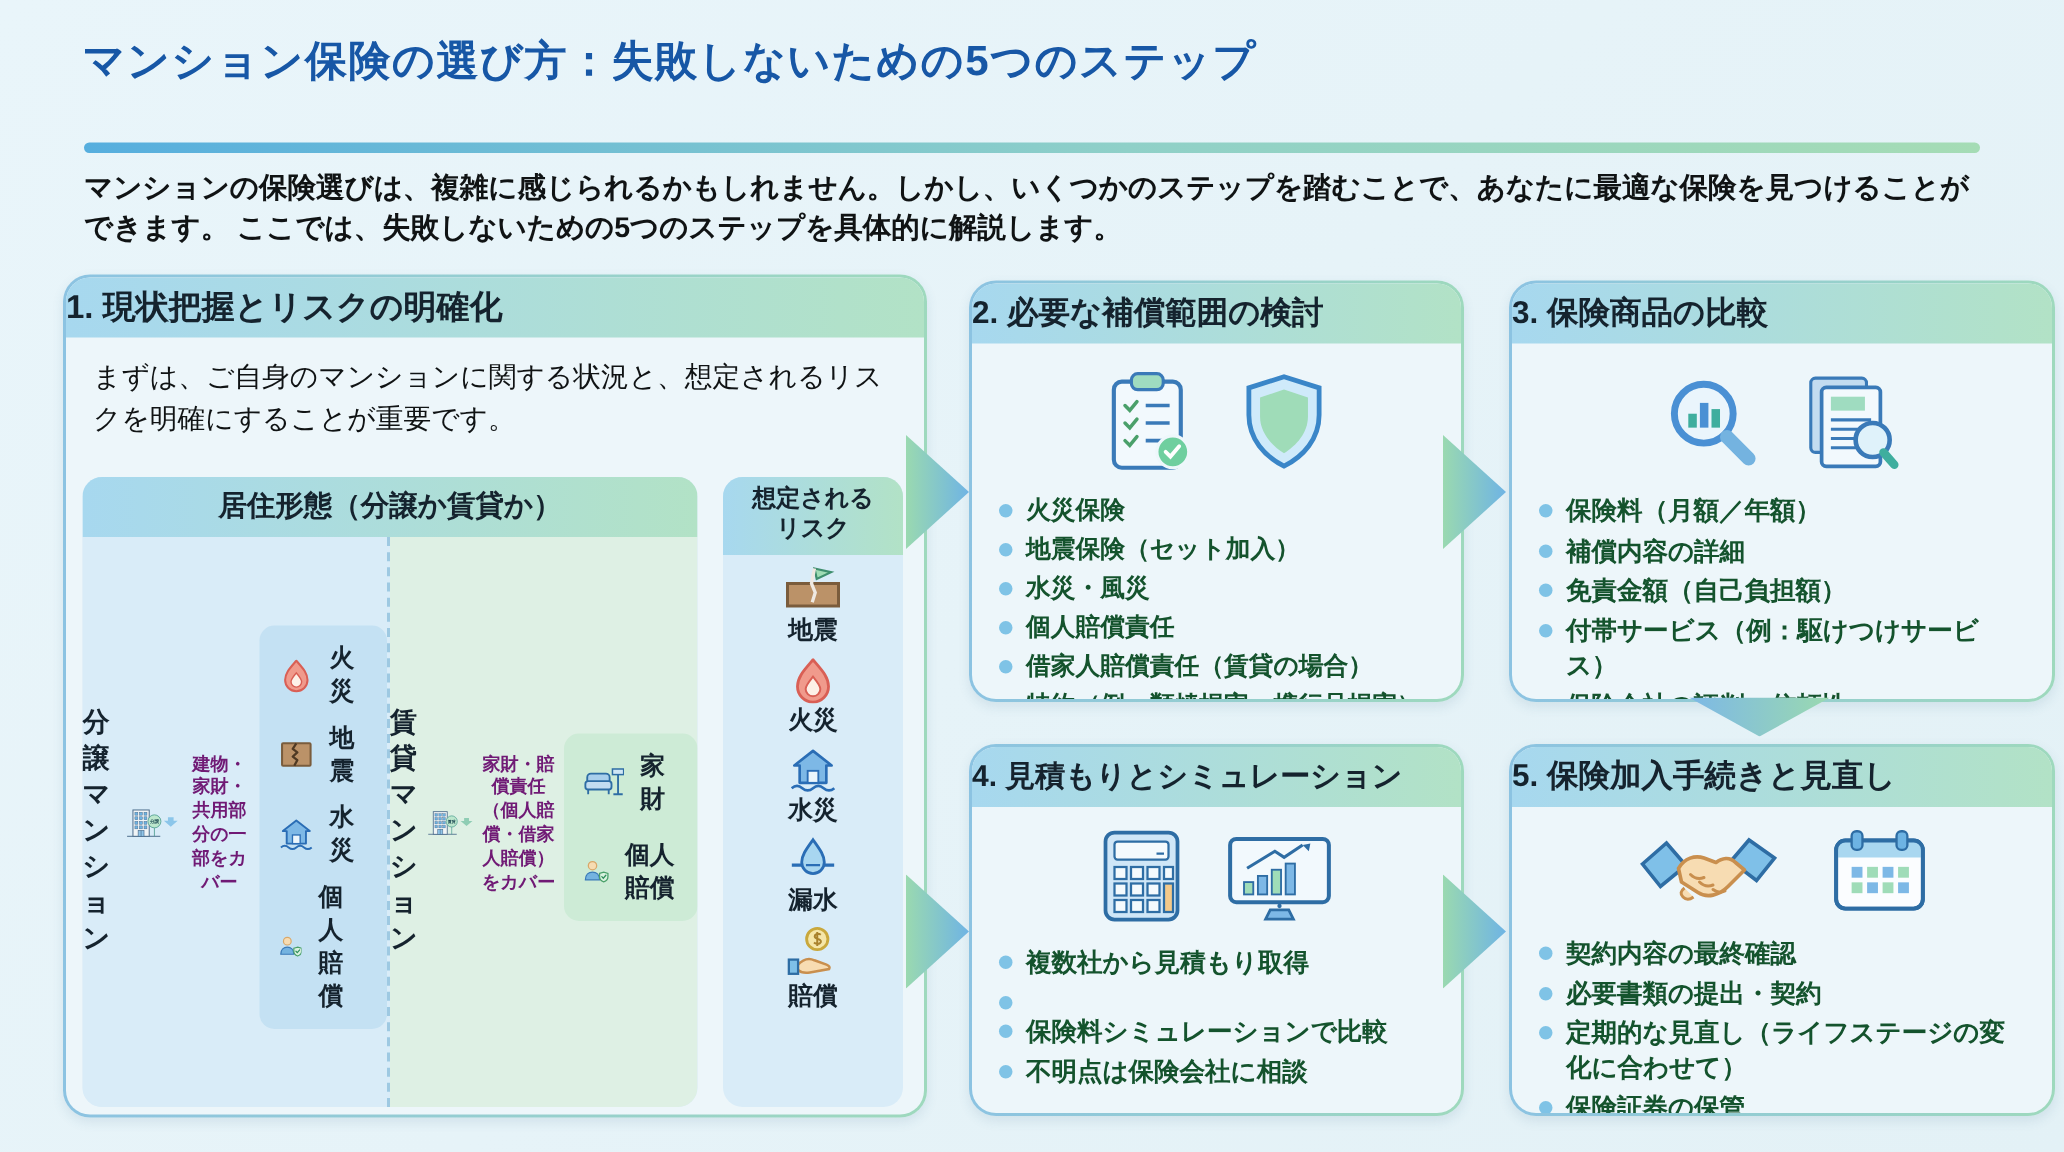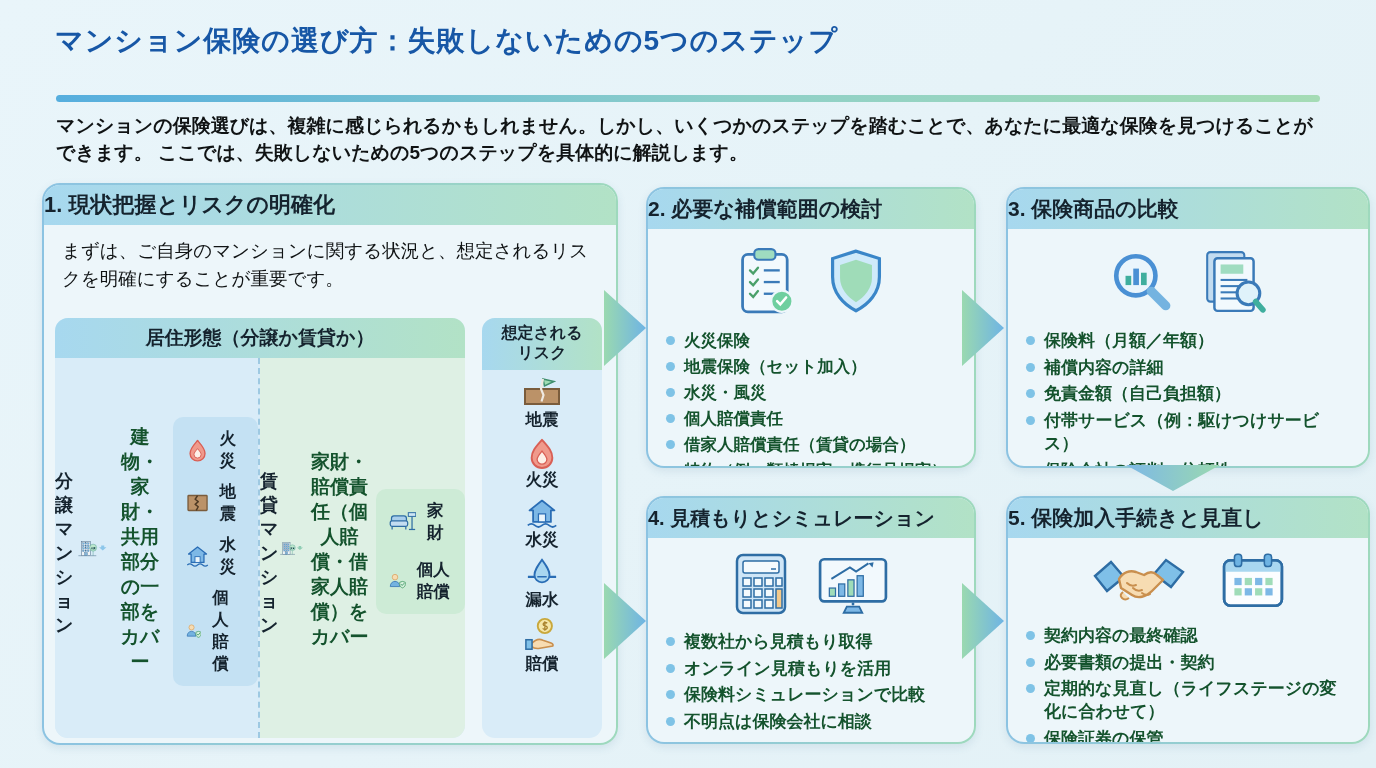--- a/index.html
+++ b/index.html
@@ -53,21 +53,21 @@
   
   .housing { position:absolute; left:11px; top:133px; width:410px; height:420px;
     border-radius:13px; overflow:hidden; background:#d9ecf8; }
   .housing-header { height:40px; line-height:40px; text-align:center; font-size:19px; font-weight:800; color:#15232e;
     background:linear-gradient(90deg,#a7d8ef 0%,#b2e2c6 100%); }
   .housing-cols { display:flex; height:380px; }
   .hcol { width:205px; display:flex; flex-direction:row; align-items:center; }
   .hcol.owned { background:#d9ecf8; border-right:2px dashed #9ec9e2; }
   .hcol.rental { background:#def0e4; }
   .hcol-title { margin-top:9px; font-size:18px; font-weight:800; color:#15232e; }
-  .coverage { margin-top:2px; font-size:19px; font-weight:700; color:#14532d; text-align:center; line-height:1.32; padding:0 4px; }
+  .coverage { margin-top:2px; font-size:12px; font-weight:700; color:#701a75; text-align:center; line-height:1.32; padding:0 4px; }
   .risk-panel { margin-top:7px; width:182px; border-radius:10px; padding:11px 13px; display:flex; flex-direction:column; }
   .risk-panel.blue { background:#c4e1f3; gap:9px; }
   .risk-panel.green { background:#cdebd6; gap:15px; }
   .risk-row { display:flex; align-items:center; gap:11px; }
   .risk-row .lbl { font-size:16.5px; font-weight:800; color:#15232e; }
 
   
   .assumed { position:absolute; left:438px; top:133px; width:120px; height:420px;
     border-radius:13px; overflow:hidden; background:#d9ecf8; }
   .assumed-header { padding:5px 16px 6px; text-align:center; font-size:16px; font-weight:800; color:#15232e; line-height:1.28;
@@ -415,21 +415,20 @@
           <path d="M29 49h12l3 6H26z" fill="#7db8e6" stroke="#2e6da4" stroke-width="1.8"></path>
         </svg>
       </div>
       <div class="blist wide">
         <div class="li">
             <span class="bullet"></span>
             <span class="txt">複数社から見積もり取得</span>
           </div>
         <div class="li">
             <span class="bullet"></span>
-            <span class="txt">オンライン見積もりを活用</span>
           </div>
         <div class="li">
             <span class="bullet"></span>
             <span class="txt">保険料シミュレーションで比較</span>
           </div>
         <div class="li">
             <span class="bullet"></span>
             <span class="txt">不明点は保険会社に相談</span>
           </div>
       </div>

